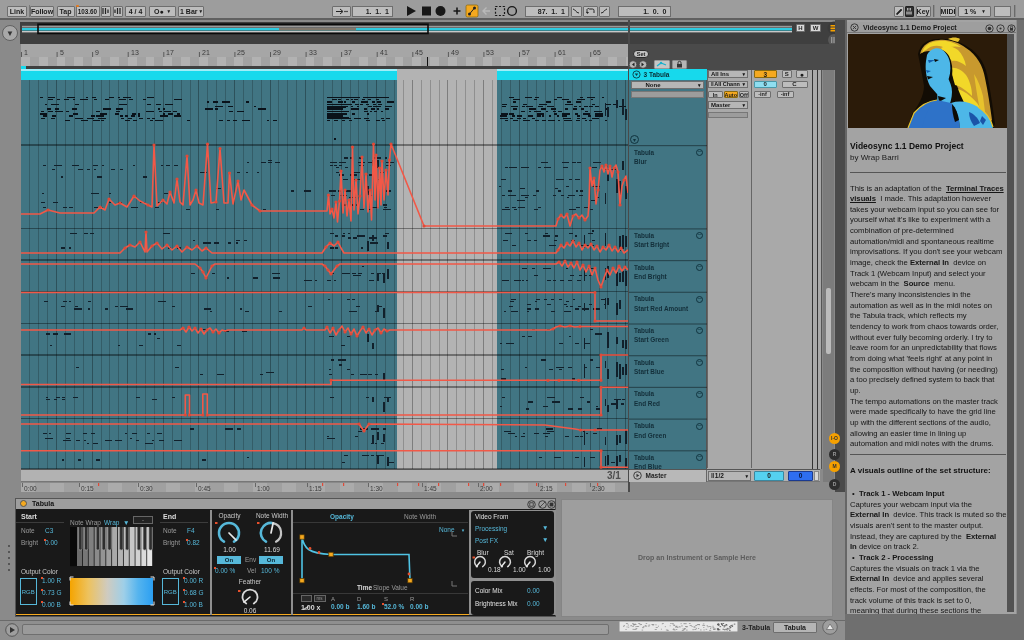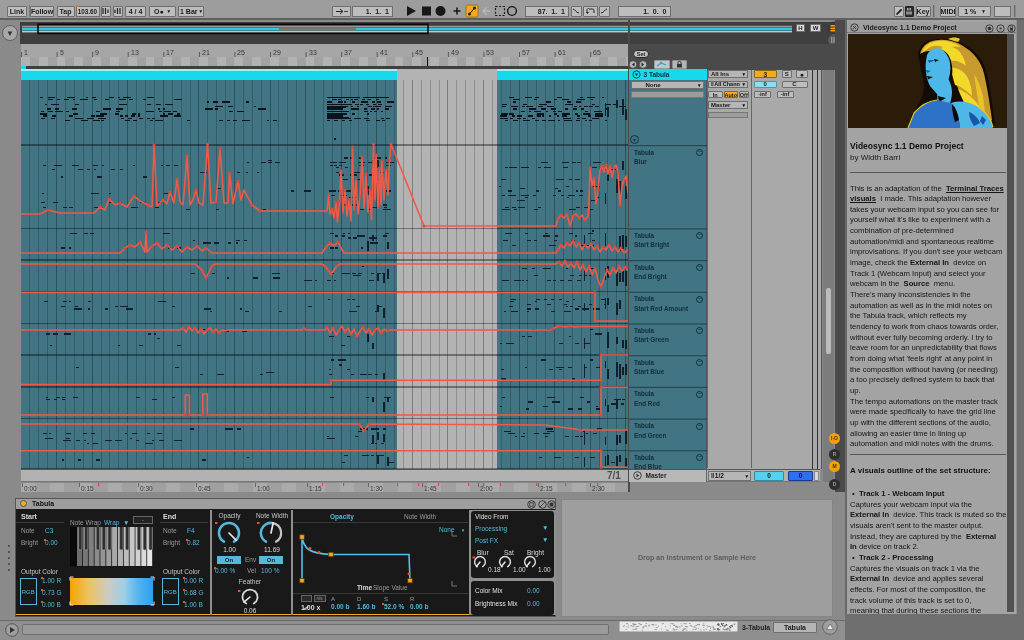--- a/index.html
+++ b/index.html
@@ -174,21 +174,21 @@
     <polyline points="21.0,264.0 195.0,264.0 200.0,268.0 203.0,272.0 206.0,278.0 209.0,272.0 212.0,266.0 215.0,264.0 322.0,264.0 325.0,266.0 328.0,270.0 331.0,274.0 334.0,270.0 337.0,266.0 340.0,264.0 556.0,264.0 559.0,262.0 562.0,266.0 565.0,261.0 568.0,267.0 571.0,263.0 574.0,268.0 577.0,262.0 580.0,270.0 583.0,265.0 586.0,272.0 589.0,266.0 592.0,275.0 595.0,268.0 598.0,280.0 601.0,287.0 604.0,278.0 607.0,270.0 610.0,275.0 613.0,268.0 616.0,273.0 619.0,266.0 622.0,271.0 625.0,267.0 628.0,270.0" stroke="#f25847" stroke-width="1.6" fill="none" stroke-linejoin="round" shape-rendering="auto"></polyline>
     <polyline points="21.0,292.5 595.0,292.5 595.0,321.0 628.0,321.0" stroke="#f25847" stroke-width="1.6" fill="none" stroke-linejoin="round" shape-rendering="auto"></polyline>
     <polyline points="21.0,330.0 180.0,330.0 183.0,328.0 186.0,332.0 189.0,327.0 192.0,331.0 195.0,328.0 198.0,333.0 201.0,329.0 204.0,334.0 207.0,330.0 210.0,328.0 213.0,332.0 216.0,329.0 219.0,333.0 222.0,330.0 225.0,331.0 228.0,330.0 302.0,330.0 304.0,328.0 306.0,330.0 325.0,330.0 327.0,327.0 330.0,333.0 333.0,328.0 336.0,335.0 339.0,330.0 342.0,326.0 345.0,332.0 348.0,328.0 351.0,334.0 354.0,329.0 357.0,336.0 360.0,331.0 363.0,327.0 366.0,333.0 369.0,329.0 372.0,335.0 375.0,330.0 378.0,328.0 381.0,333.0 384.0,329.0 387.0,331.0 390.0,330.0 550.0,330.0 553.0,329.0 556.0,327.0 560.0,326.0 565.0,327.0 570.0,326.0 575.0,327.0 580.0,326.5 628.0,326.5" stroke="#f25847" stroke-width="1.6" fill="none" stroke-linejoin="round" shape-rendering="auto"></polyline>
     <polyline points="21.0,384.5 331.0,384.5 331.0,380.3 601.0,380.3 601.0,355.0 628.0,355.0" stroke="#f25847" stroke-width="1.6" fill="none" stroke-linejoin="round" shape-rendering="auto"></polyline>
     <polyline points="21.0,415.0 185.3,415.0 185.3,395.0 189.5,395.0 189.5,415.0 202.8,415.0 202.8,394.0 207.3,394.0 207.3,415.0 601.0,415.0 601.0,387.3 628.0,387.3" stroke="#f25847" stroke-width="1.6" fill="none" stroke-linejoin="round" shape-rendering="auto"></polyline>
     <polyline points="21.0,424.0 359.0,424.0 364.0,431.0 369.0,424.0 545.0,425.0 560.0,427.0 575.0,429.0 580.5,430.0 595.0,430.0 628.0,430.0" stroke="#f25847" stroke-width="1.6" fill="none" stroke-linejoin="round" shape-rendering="auto"></polyline>
     <polyline points="21.0,450.8 601.0,450.8 601.0,467.2 628.0,467.2" stroke="#f25847" stroke-width="1.6" fill="none" stroke-linejoin="round" shape-rendering="auto"></polyline>
     <path d="M48.0 210.0h.01M100.0 207.0h.01M109.0 199.0h.01M120.0 203.0h.01M134.0 196.0h.01M148.0 205.0h.01M154.0 145.0h.01M163.0 200.0h.01M170.0 192.0h.01M177.0 179.0h.01M187.0 156.0h.01M196.0 190.0h.01M207.5 144.0h.01M216.0 202.0h.01M220.0 148.5h.01M229.5 173.0h.01M238.0 181.0h.01M252.0 205.0h.01M260.0 211.0h.01M328.5 195.0h.01M332.0 209.0h.01M336.0 202.0h.01M339.5 201.0h.01M341.0 171.0h.01M345.0 190.0h.01M349.0 200.0h.01M352.5 147.0h.01M356.0 180.0h.01M360.0 196.0h.01M362.0 157.0h.01M366.0 174.0h.01M370.0 190.0h.01M373.5 144.0h.01M376.0 155.0h.01M379.5 168.0h.01M382.0 161.0h.01M386.0 170.0h.01M389.5 160.0h.01M391.0 144.0h.01M424.0 226.0h.01M558.0 219.0h.01M561.0 215.0h.01M567.0 214.0h.01M573.0 216.0h.01M579.0 218.0h.01M585.0 220.0h.01M590.0 168.0h.01M594.0 178.0h.01M598.0 190.0h.01M602.0 166.0h.01M606.0 165.0h.01M610.0 166.0h.01M614.0 168.0h.01M618.0 172.0h.01M620.0 205.0h.01M624.0 180.0h.01M125.0 248.0h.01M130.0 245.0h.01M140.0 242.0h.01M146.0 232.0h.01M152.0 246.0h.01M157.0 243.0h.01M167.0 245.0h.01M177.0 246.0h.01M187.0 247.0h.01M197.0 246.0h.01M206.0 248.0h.01M326.0 247.0h.01M330.0 243.0h.01M338.0 242.0h.01M558.0 250.0h.01M561.0 245.0h.01M567.0 243.0h.01M573.0 241.0h.01M579.0 243.0h.01M585.0 245.0h.01M591.0 244.0h.01M597.0 246.0h.01M603.0 247.0h.01M609.0 245.0h.01M615.0 247.0h.01M621.0 248.0h.01M200.0 268.0h.01M203.0 272.0h.01M206.0 278.0h.01M212.0 266.0h.01M325.0 266.0h.01M328.0 270.0h.01M331.0 274.0h.01M337.0 266.0h.01M559.0 262.0h.01M565.0 261.0h.01M571.0 263.0h.01M577.0 262.0h.01M583.0 265.0h.01M589.0 266.0h.01M595.0 268.0h.01M601.0 287.0h.01M607.0 270.0h.01M613.0 268.0h.01M619.0 266.0h.01M625.0 267.0h.01M595.0 292.5h.01M595.0 321.0h.01M183.0 328.0h.01M189.0 327.0h.01M195.0 328.0h.01M201.0 329.0h.01M207.0 330.0h.01M213.0 332.0h.01M219.0 333.0h.01M304.0 328.0h.01M327.0 327.0h.01M333.0 328.0h.01M339.0 330.0h.01M345.0 332.0h.01M351.0 334.0h.01M357.0 336.0h.01M363.0 327.0h.01M369.0 329.0h.01M375.0 330.0h.01M381.0 333.0h.01M387.0 331.0h.01M553.0 329.0h.01M560.0 326.0h.01M570.0 326.0h.01M580.0 326.5h.01M331.0 380.3h.01M548.0 380.3h.01M559.0 380.3h.01M578.6 380.3h.01M601.0 380.3h.01M601.0 355.0h.01M185.3 415.0h.01M189.5 415.0h.01M202.8 415.0h.01M207.3 415.0h.01M601.0 415.0h.01M601.0 387.3h.01M359.0 424.0h.01M364.0 431.0h.01M369.0 424.0h.01M580.5 430.0h.01M595.0 430.0h.01M601.0 450.8h.01M601.0 467.2h.01" stroke="#e04a38" stroke-width="3.2" stroke-linecap="round" fill="none" shape-rendering="auto"></path>
   </svg>
 <div class="ab" style="left:21px;top:468.5px;width:799px;height:13.5px;background:#b2b2b2;border-top:1px solid #555;border-bottom:1px solid #777"></div>
-<div class="ab" style="left:607px;top:469.5px;color:#4f4f4f;font-size:10px;font-weight:700">7/1</div>
+<div class="ab" style="left:607px;top:469.5px;color:#4f4f4f;font-size:10px;font-weight:700">3/1</div>
 <div class="ab" style="left:21px;top:482.5px;width:607px;height:9.5px;background:repeating-linear-gradient(90deg,#ababab 0,#ababab 14.5px,#a0a0a0 14.5px,#a0a0a0 29px)"></div>
 <svg class="ab" style="left:21px;top:482.5px" width="607" height="9.5" viewBox="0 0 607 9.5">
     <rect x="1" y="0" width="1" height="4" fill="#666"></rect>
     <text x="3" y="8" font-size="6.5" fill="#3a3a3a">0:00</text>
     <rect x="58" y="0" width="1" height="4" fill="#666"></rect>
     <text x="60" y="8" font-size="6.5" fill="#3a3a3a">0:15</text>
     <rect x="117" y="0" width="1" height="4" fill="#666"></rect>
     <text x="119" y="8" font-size="6.5" fill="#3a3a3a">0:30</text>
     <rect x="175" y="0" width="1" height="4" fill="#666"></rect>
     <text x="177" y="8" font-size="6.5" fill="#3a3a3a">0:45</text>
@@ -374,21 +374,21 @@
 <path d="M60,94 L66,79 C72,72 80,67 89,66 L103,69 C108,72 110,78 111,84 L112,94 Z" fill="#2e72c8"></path>
 <path d="M103,69 C112,66 122,68 130,73 C138,78 143,85 145,94 L112,94 C111,82 108,74 103,69 Z" fill="#4db7e8"></path>
 <path d="M66,79 C71,73 78,68 86,67 C80,75 76,84 74,94 L62,94 Z" fill="#2e72c8"></path>
 <path d="M121,78 C126,80 130,84 132,89 L126,92 C123,88 121,83 121,78 Z" fill="#1b54a8"></path>
 <path d="M134,82 l4,4 -3,5 -3,-4 Z" fill="#1b54a8"></path>
 <path d="M104,70 C108,74 110,80 111,86 L107,88 C105,82 104,76 104,70 Z" fill="#0d0a04"></path>
 <path d="M60,94 L66,79 C72,72 80,67 89,66" stroke="#e8c32c" stroke-width="1.2" fill="none"></path>
 <path d="M130,73 C138,78 143,85 145,93" stroke="#e8c32c" stroke-width="1.2" fill="none"></path>
 </svg>
 <div class="ab" style="left:850px;top:141px;font-size:8.5px;font-weight:700;color:#111">Videosync 1.1 Demo Project</div>
-<div class="ab" style="left:850px;top:152.5px;font-size:8px;color:#1a1a1a">by Width Barri</div>
+<div class="ab" style="left:850px;top:152.5px;font-size:8px;color:#1a1a1a">by Wrap Barri</div>
 <div class="ab" style="left:850px;top:172px;width:156px;height:1px;background:#555"></div>
 <div class="ab" style="left:850px;top:183.5px;width:160px;font-size:7.7px;line-height:10.65px;color:#161616;white-space:nowrap;letter-spacing:-0.02px">This is an adaptation of the&nbsp; <b style="text-decoration:underline">Terminal Traces</b><br><b style="text-decoration:underline">visuals</b>&nbsp; I made. This adaptation however<br>takes your webcam input so you can see for<br>yourself what it's like to experiment with a<br>combination of pre-determined<br>automation/midi and spontaneous realtime<br>improvisations. If you don't see your webcam<br>image, check the <b>External In</b>&nbsp; device on<br>Track 1 (Webcam Input) and select your<br>webcam in the&nbsp; <b>Source</b>&nbsp; menu.<br>There's many inconsistencies in the<br>automation as well as in the midi notes on<br>the Tabula track, which reflects my<br>tendency to work from chaos towards order,<br>without ever fully becoming orderly. I try to<br>leave room for an unpredictability that flows<br>from doing what 'feels right' at any point in<br>the composition without having (or needing)<br>a too precisely defined system to back that<br>up.<br>The tempo automations on the master track<br>were made specifically to have the grid line<br>up with the different sections of the audio,<br>allowing an easier time in lining up<br>automation and midi notes with the drums.</div>
 <div class="ab" style="left:850px;top:453.5px;width:156px;height:1px;background:#555"></div>
 <div class="ab" style="left:850px;top:466px;font-size:8px;font-weight:700;color:#111">A visuals outline of the set structure:</div>
 <div class="ab" style="left:845px;top:485px;width:170px;height:129px;overflow:hidden">
     <div class="ab" style="left:5px;top:4px;width:160px;font-size:7.7px;line-height:10.65px;color:#161616;white-space:nowrap;letter-spacing:-0.02px">&nbsp;•&nbsp; <b>Track 1 - Webcam Input</b><br>Captures your webcam input via the<br><b>External In</b>&nbsp; device. This track is muted so the<br>visuals aren't sent to the master output.<br>Instead, they are captured by the&nbsp; <b>External</b><br><b>In</b> device on track 2.<br>&nbsp;•&nbsp; <b>Track 2 - Processing</b><br>Captures the visuals on track 1 via the<br><b>External In</b>&nbsp; device and applies several<br>effects. For most of the composition, the<br>track volume of this track is set to 0,<br>meaning that during these sections the</div>
   </div>
 <div class="ab" style="left:1007px;top:34px;width:6.5px;height:578px;background:#525252"></div>
 <div class="ab" style="left:1016px;top:20px;width:8px;height:620px;background:#6f6f6f;border-left:1px solid #8f8f8f"></div>
 <div class="ab" style="left:0;top:492px;width:845px;height:128px;background:#8a8a8a"></div>

